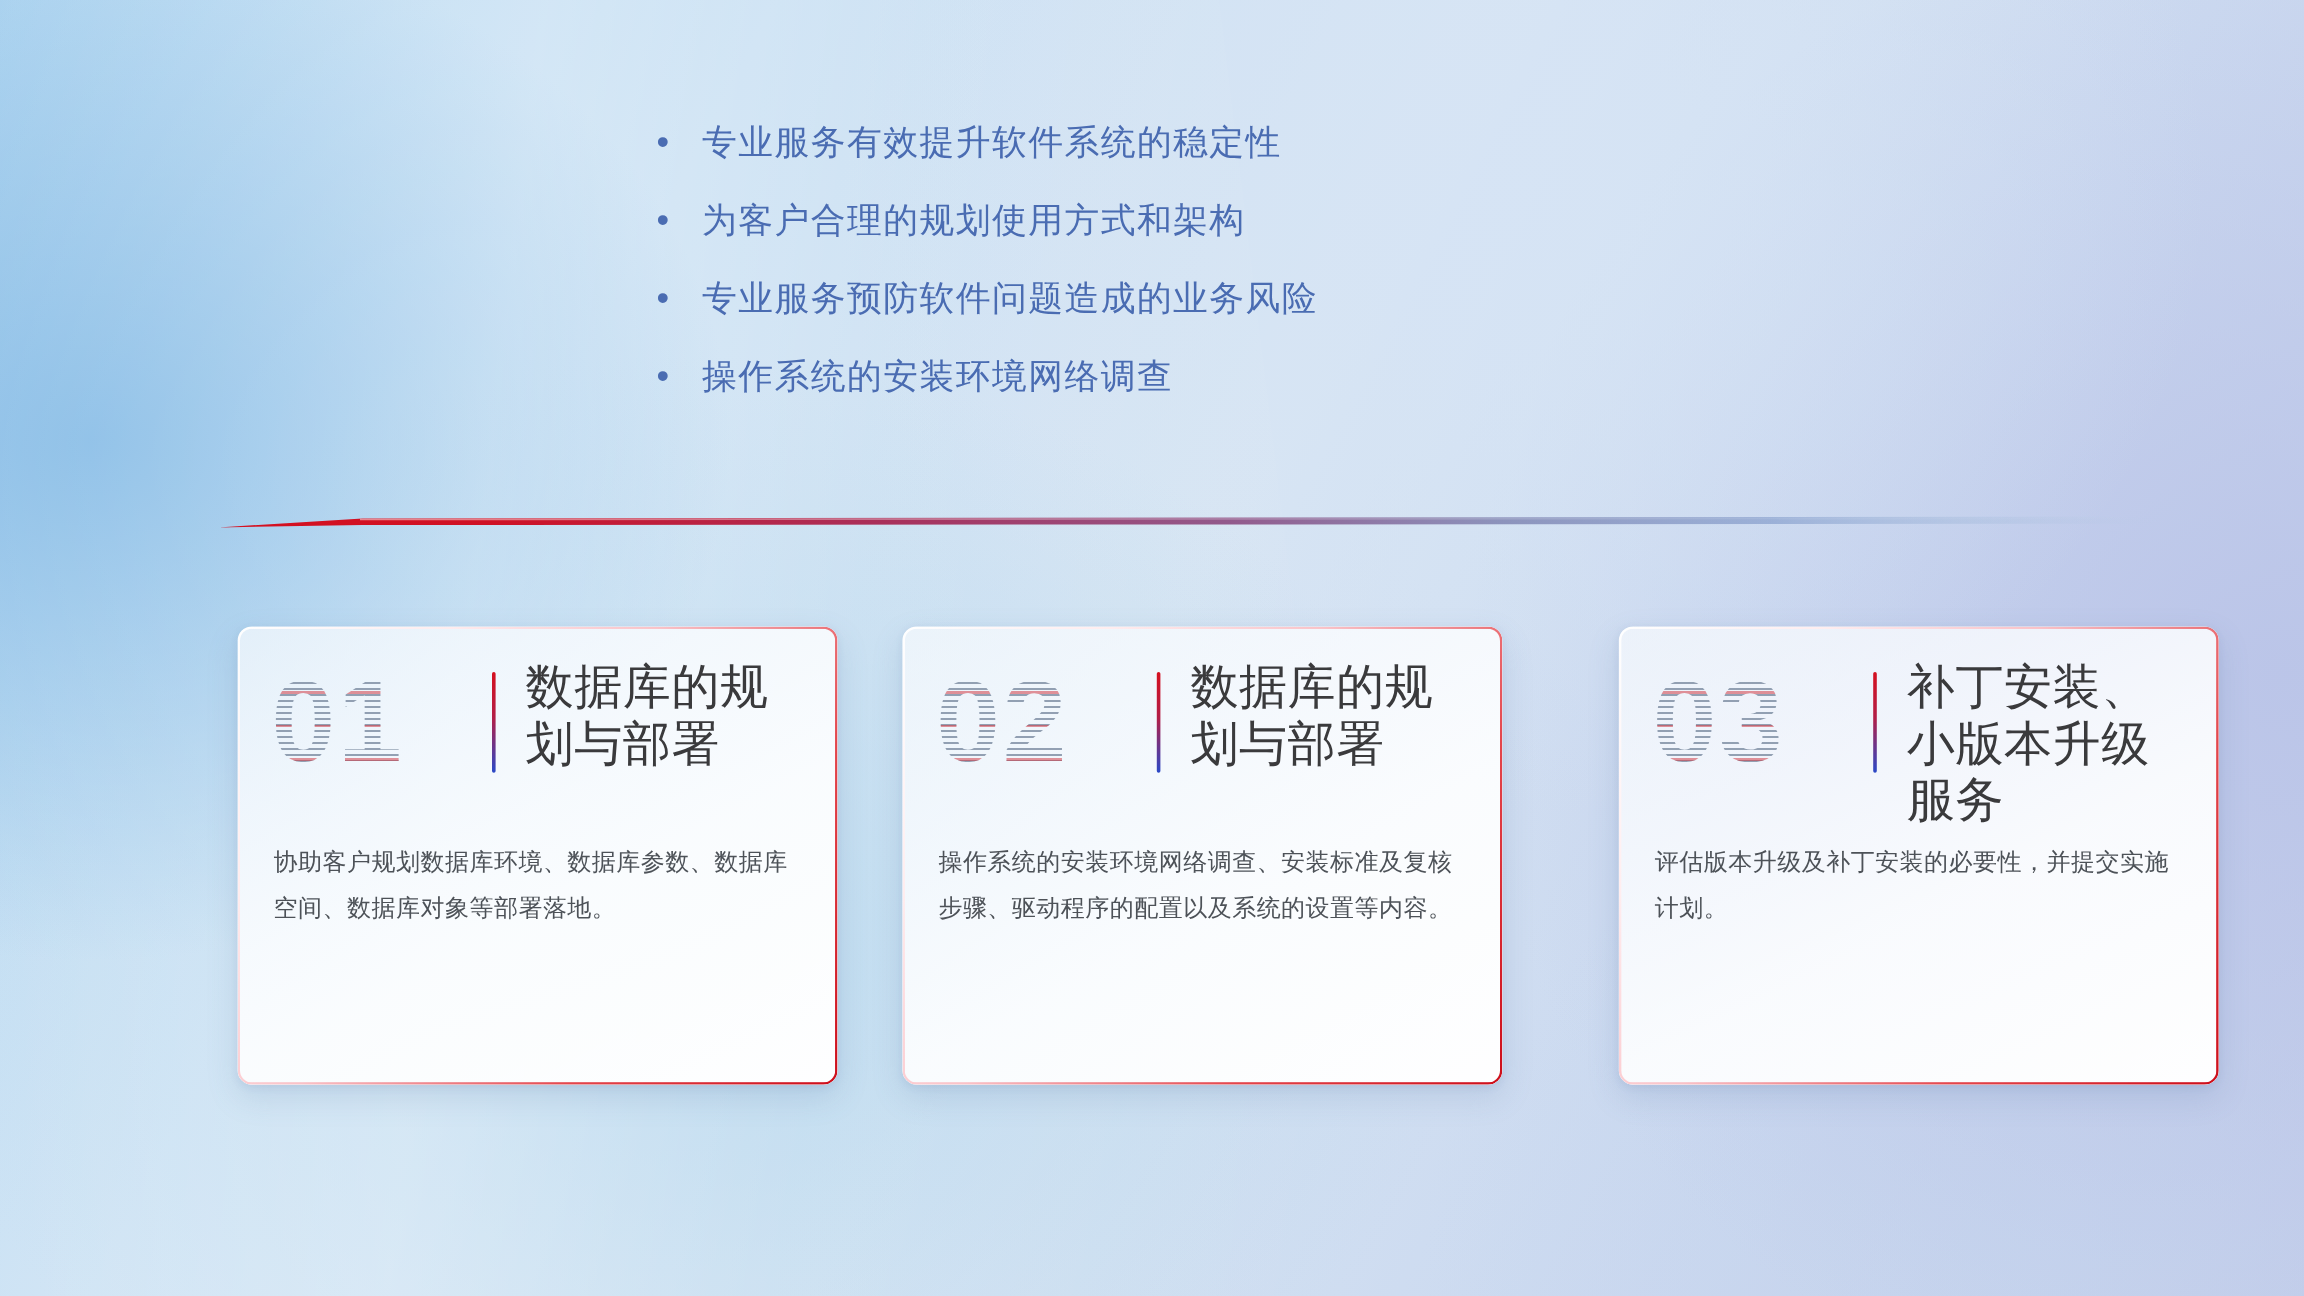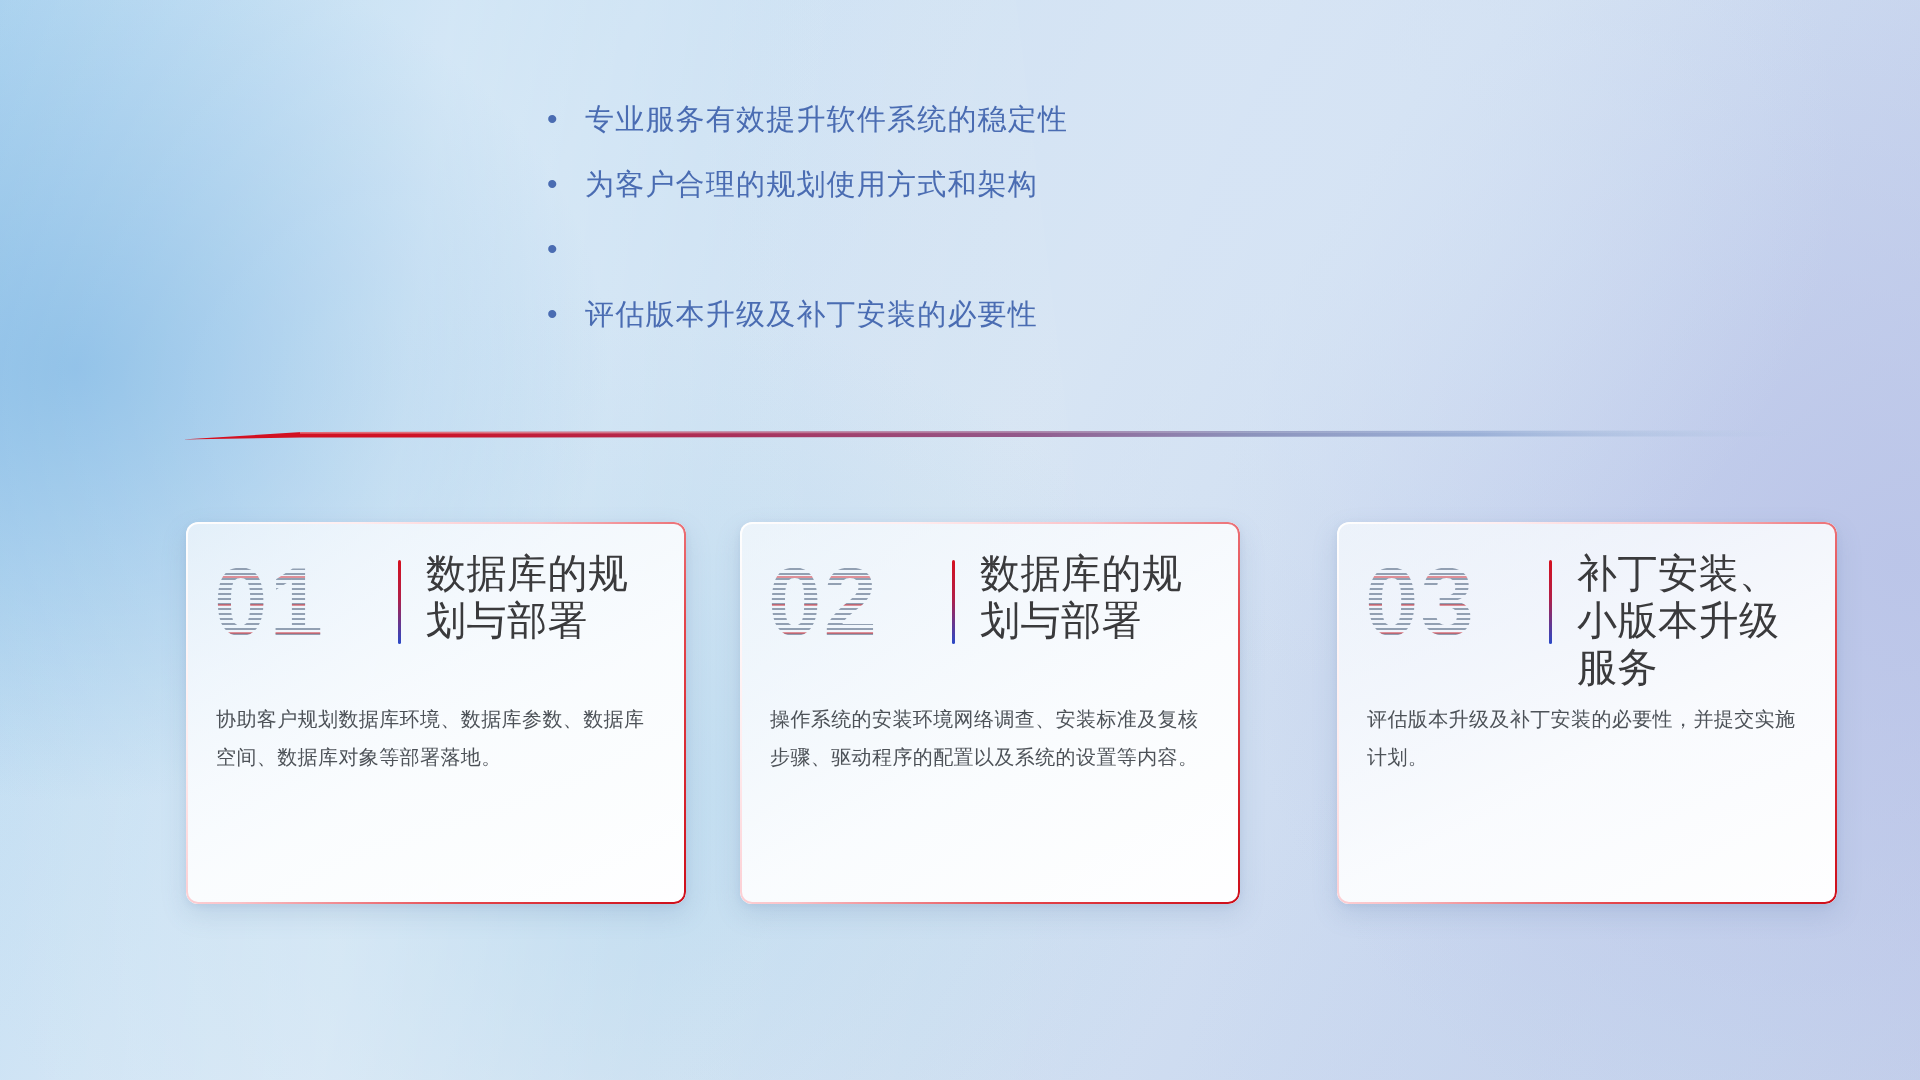--- a/index.html
+++ b/index.html
@@ -47,21 +47,21 @@
   .bullet-text {
     font-size:29px; line-height:46px;
     color:#4a6cb2; letter-spacing:1.2px;
     font-weight:400; white-space:nowrap;
   }
 
   
   .divider { position:absolute; left:182px; top:418px; width:1620px; height:30px; z-index:3; }
 
   
-  .cards { position:absolute; left:0; top:0; width:1563px; height:1080px; z-index:4; }
+  .cards { position:absolute; left:12px; top:0; width:1563px; height:1080px; z-index:4; }
   .card {
     position:absolute; top:522px; width:500px; height:382px;
     border-radius:12px;
     background:
       linear-gradient(152deg, rgba(248,251,254,0.70) 0%, rgba(250,252,255,0.82) 28%, rgba(253,254,255,0.93) 58%, rgba(255,255,255,0.99) 100%);
     box-shadow:0 10px 26px rgba(90,120,165,0.18), 0 2px 6px rgba(90,120,165,0.10);
     overflow:visible;
   }
   .card::before{
     
@@ -144,25 +144,26 @@
       <span class="bullet-text">专业服务有效提升软件系统的稳定性</span>
     </div>
 
     <div class="bullet-row">
       <span class="bullet-dot">•</span>
       <span class="bullet-text">为客户合理的规划使用方式和架构</span>
     </div>
 
     <div class="bullet-row">
       <span class="bullet-dot">•</span>
-    </div>
-
-    <div class="bullet-row">
-      <span class="bullet-dot">•</span>
-      <span class="bullet-text">评估版本升级及补丁安装的必要性</span>
+      <span class="bullet-text">专业服务预防软件问题造成的业务风险</span>
+    </div>
+
+    <div class="bullet-row">
+      <span class="bullet-dot">•</span>
+      <span class="bullet-text">操作系统的安装环境网络调查</span>
     </div>
 
   </div>
 
   <svg class="divider" viewBox="0 0 1620 30" preserveAspectRatio="none">
     <defs>
       <linearGradient id="dividerGrad" x1="0" y1="0" x2="1" y2="0">
         <stop offset="0.00" stop-color="#d5101f" stop-opacity="1"></stop>
         <stop offset="0.14" stop-color="#cf1125" stop-opacity="1"></stop>
         <stop offset="0.34" stop-color="#a82a55" stop-opacity="0.97"></stop>

